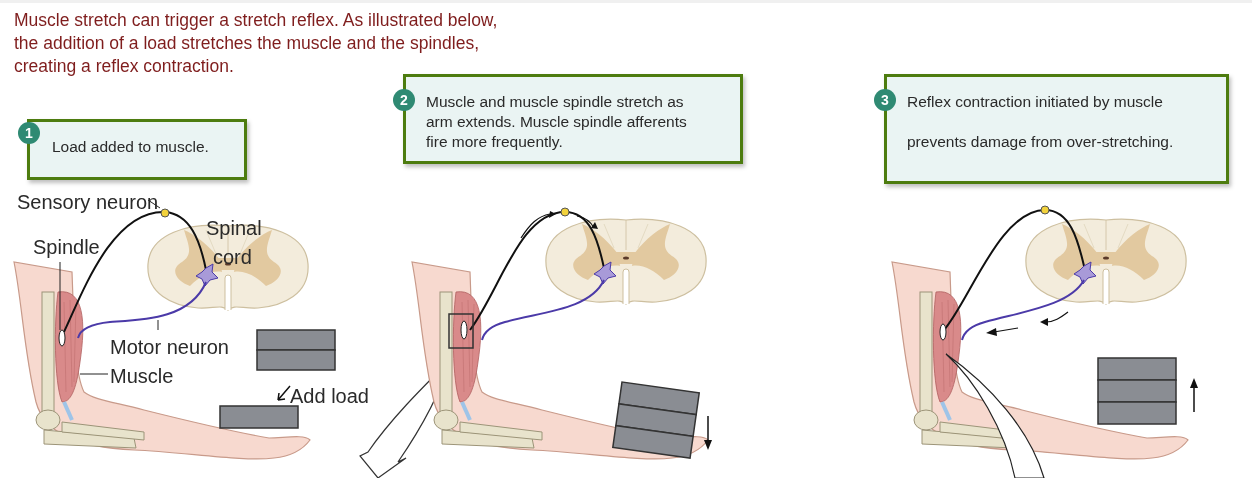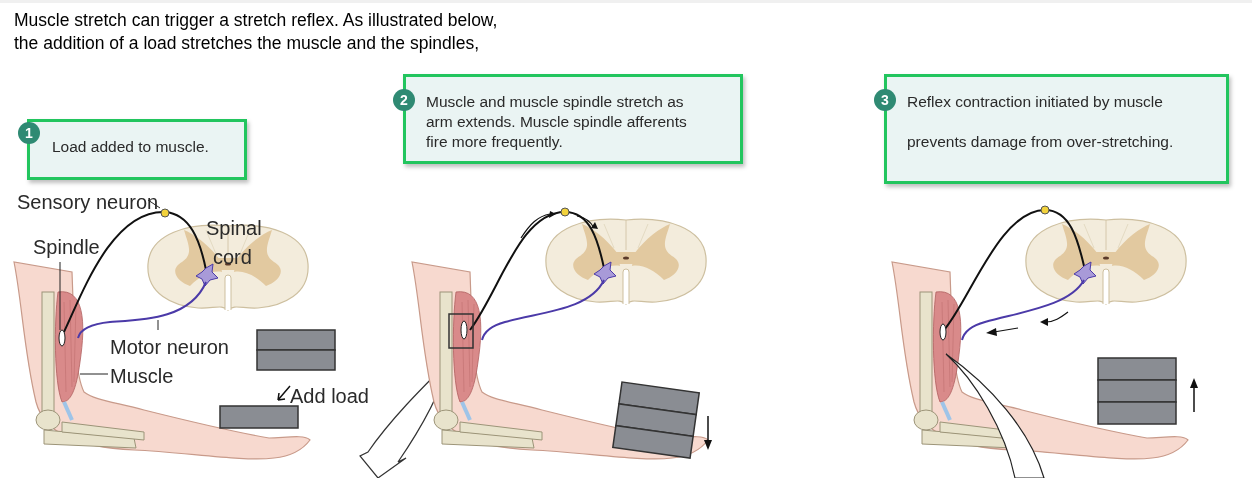--- a/index.html
+++ b/index.html
@@ -5,45 +5,46 @@
   html, body { margin: 0; padding: 0; }
   body {
     width: 1252px; height: 478px; overflow: hidden; position: relative;
     background: #ffffff;
     font-family: "Liberation Sans", "DejaVu Sans", sans-serif;
     color: #2a2a2a;
   }
   .topstrip { position: absolute; left: 0; top: 0; width: 1252px; height: 3px; background: #f0f0f0; }
   .intro {
     position: absolute; left: 14px; top: 9px; width: 600px;
-    font-size: 17.5px; line-height: 23px; color: #000000;
+    font-size: 17.5px; line-height: 23px; color: #7f1d1d;
   }
   .intro div { white-space: nowrap; }
   .step-box {
-    position: absolute; background: #eaf4f3; border: 3px solid #22c55e;
+    position: absolute; background: #eaf4f3; border: 3px solid #4d7c0f;
     box-shadow: 2px 3px 4px rgba(0,0,0,0.25);
     font-size: 15.5px; line-height: 20px; color: #2a2a2a; box-sizing: border-box;
   }
   .step-box .txt { position: absolute; white-space: nowrap; }
   .badge {
     position: absolute; width: 22px; height: 22px; border-radius: 50%;
     background: #2f8a73; color: #fff; font-weight: bold; font-size: 14px;
     display: flex; align-items: center; justify-content: center;
   }
   .lbl { position: absolute; font-size: 20px; color: #2a2a2a; white-space: nowrap; }
   svg.panel { position: absolute; top: 0; left: 0; }
 </style>
 </head>
 <body>
 
 <div class="topstrip"></div>
 
 <div class="intro">
   <div>Muscle stretch can trigger a stretch reflex. As illustrated below,</div>
   <div>the addition of a load stretches the muscle and the spindles,</div>
+  <div>creating a reflex contraction.</div>
 </div>
 
 <div class="step-box" style="left:27px;top:119px;width:220px;height:61px;">
   <span class="txt" style="left:22px;top:15px;">Load added to muscle.</span>
 </div>
 <div class="badge" style="left:18px;top:122px;">1</div>
 
 <div class="step-box" style="left:403px;top:74px;width:340px;height:90px;">
   <span class="txt" style="left:20px;top:15px;">Muscle and muscle spindle stretch as</span>
   <span class="txt" style="left:20px;top:35px;">arm extends. Muscle spindle afferents</span>

